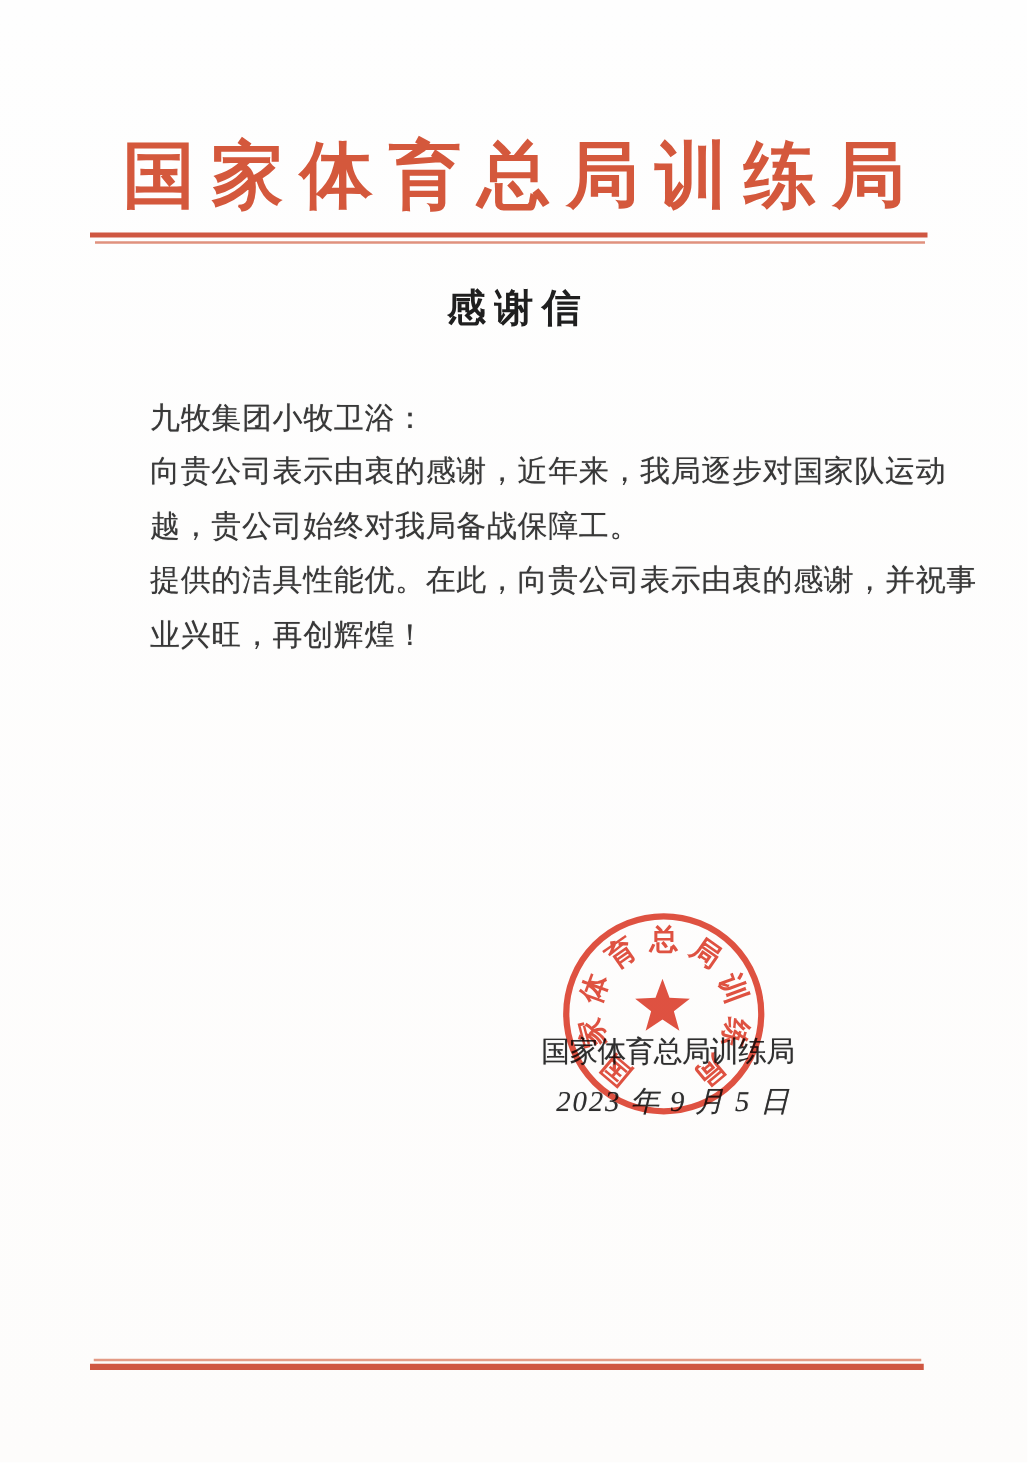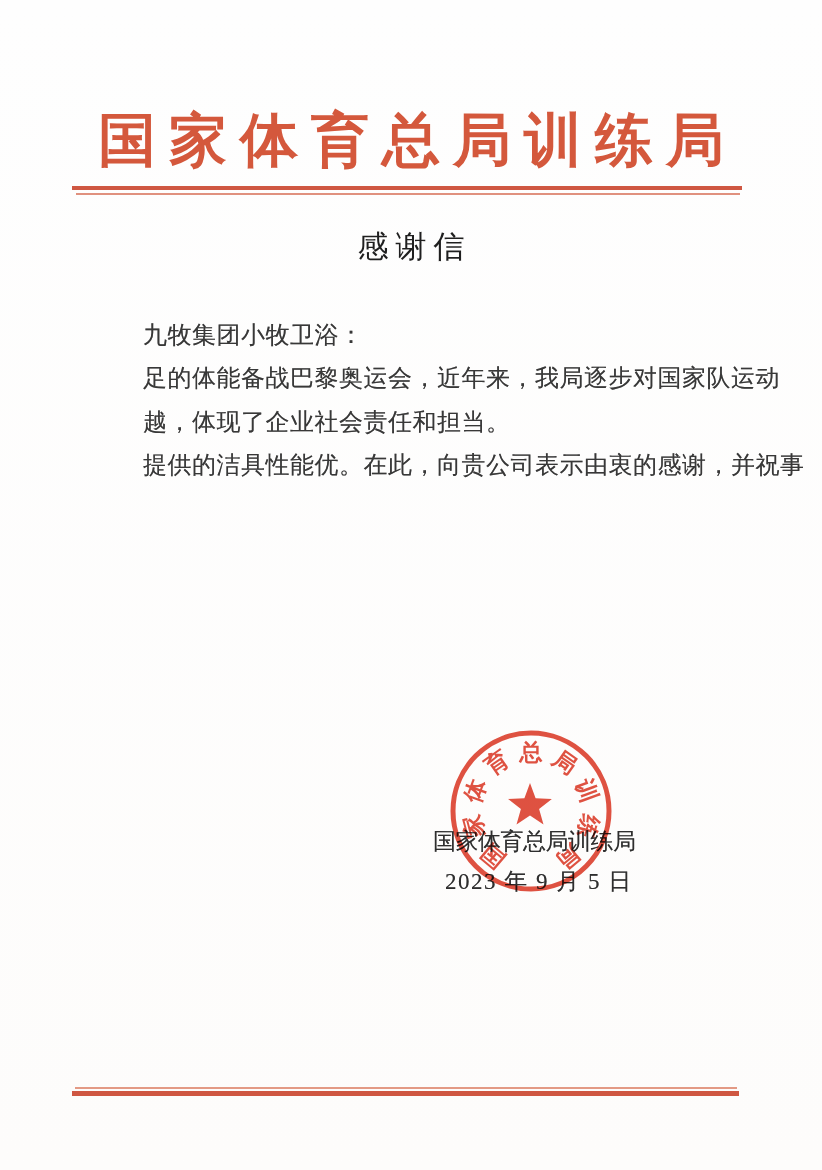--- a/index.html
+++ b/index.html
@@ -46,37 +46,36 @@
     background: #e0917e;
   }
   .letter-title {
     position: absolute;
     top: 228px;
     left: 0;
     width: 822px;
     text-align: center;
     font-size: 31px;
     line-height: 37px;
-    font-weight: 400;
+    font-weight: 700;
     letter-spacing: 7px;
     text-indent: 7px;
     color: #1f1f1f;
   }
   .letter-body {
     position: absolute;
     left: 120px;
     top: 314px;
     width: 665px;
     font-size: 24px;
     line-height: 43.4px;
     letter-spacing: 0.5px;
     color: #383838;
     white-space: nowrap;
     text-shadow: 0 0 0.6px rgba(70,70,70,0.55);
-    margin-left: 23px;
   }
   .body-line.indent {
     text-indent: 49px;
   }
   .signature {
     position: absolute;
     left: 433px;
     top: 826px;
     font-size: 23px;
     letter-spacing: -0.5px;
@@ -86,20 +85,21 @@
   }
   .sign-date {
     position: absolute;
     left: 445px;
     top: 866px;
     font-size: 23px;
     letter-spacing: 1.5px;
     color: #2e2e2e;
     white-space: nowrap;
     text-shadow: 0 0 0.6px rgba(70,70,70,0.55);
+    font-style: italic;
   }
   .seal {
     position: absolute;
     left: 436px;
     top: 716px;
     width: 190px;
     height: 190px;
     mix-blend-mode: multiply;
     opacity: 0.88;
   }
@@ -143,23 +143,24 @@
 
   <div class="masthead">国家体育总局训练局</div>
 
   <div class="rule-thick-top"></div>
   <div class="rule-thin-top"></div>
 
   <div class="letter-title">感谢信</div>
 
   <div class="letter-body" id="letter-body">
     <div class="body-line">九牧集团小牧卫浴：</div>
-      <div class="body-line">足的体能备战巴黎奥运会，近年来，我局逐步对国家队运动</div>
-      <div class="body-line">越，体现了企业社会责任和担当。</div>
+      <div class="body-line">向贵公司表示由衷的感谢，近年来，我局逐步对国家队运动</div>
+      <div class="body-line">越，贵公司始终对我局备战保障工。</div>
       <div class="body-line">提供的洁具性能优。在此，向贵公司表示由衷的感谢，并祝事</div>
+      <div class="body-line">业兴旺，再创辉煌！</div>
     </div>
 
   <div class="signature">国家体育总局训练局</div>
 
   <div class="sign-date">2023 年 9 月 5 日</div>
 
   <svg class="seal" viewBox="0 0 190 190">
     <circle class="seal-ring" cx="95" cy="95" r="78"></circle>
     <polygon class="seal-star" points="94,67 99.6,82.2 115.9,82.9 103.1,93 107.5,108.6 94,99.6 80.5,108.6 84.9,93 72.1,82.9 88.4,82.2"></polygon>
   <text x="57.1" y="140.2" transform="rotate(-140.0 57.1 140.2)" class="seal-char">国</text>

